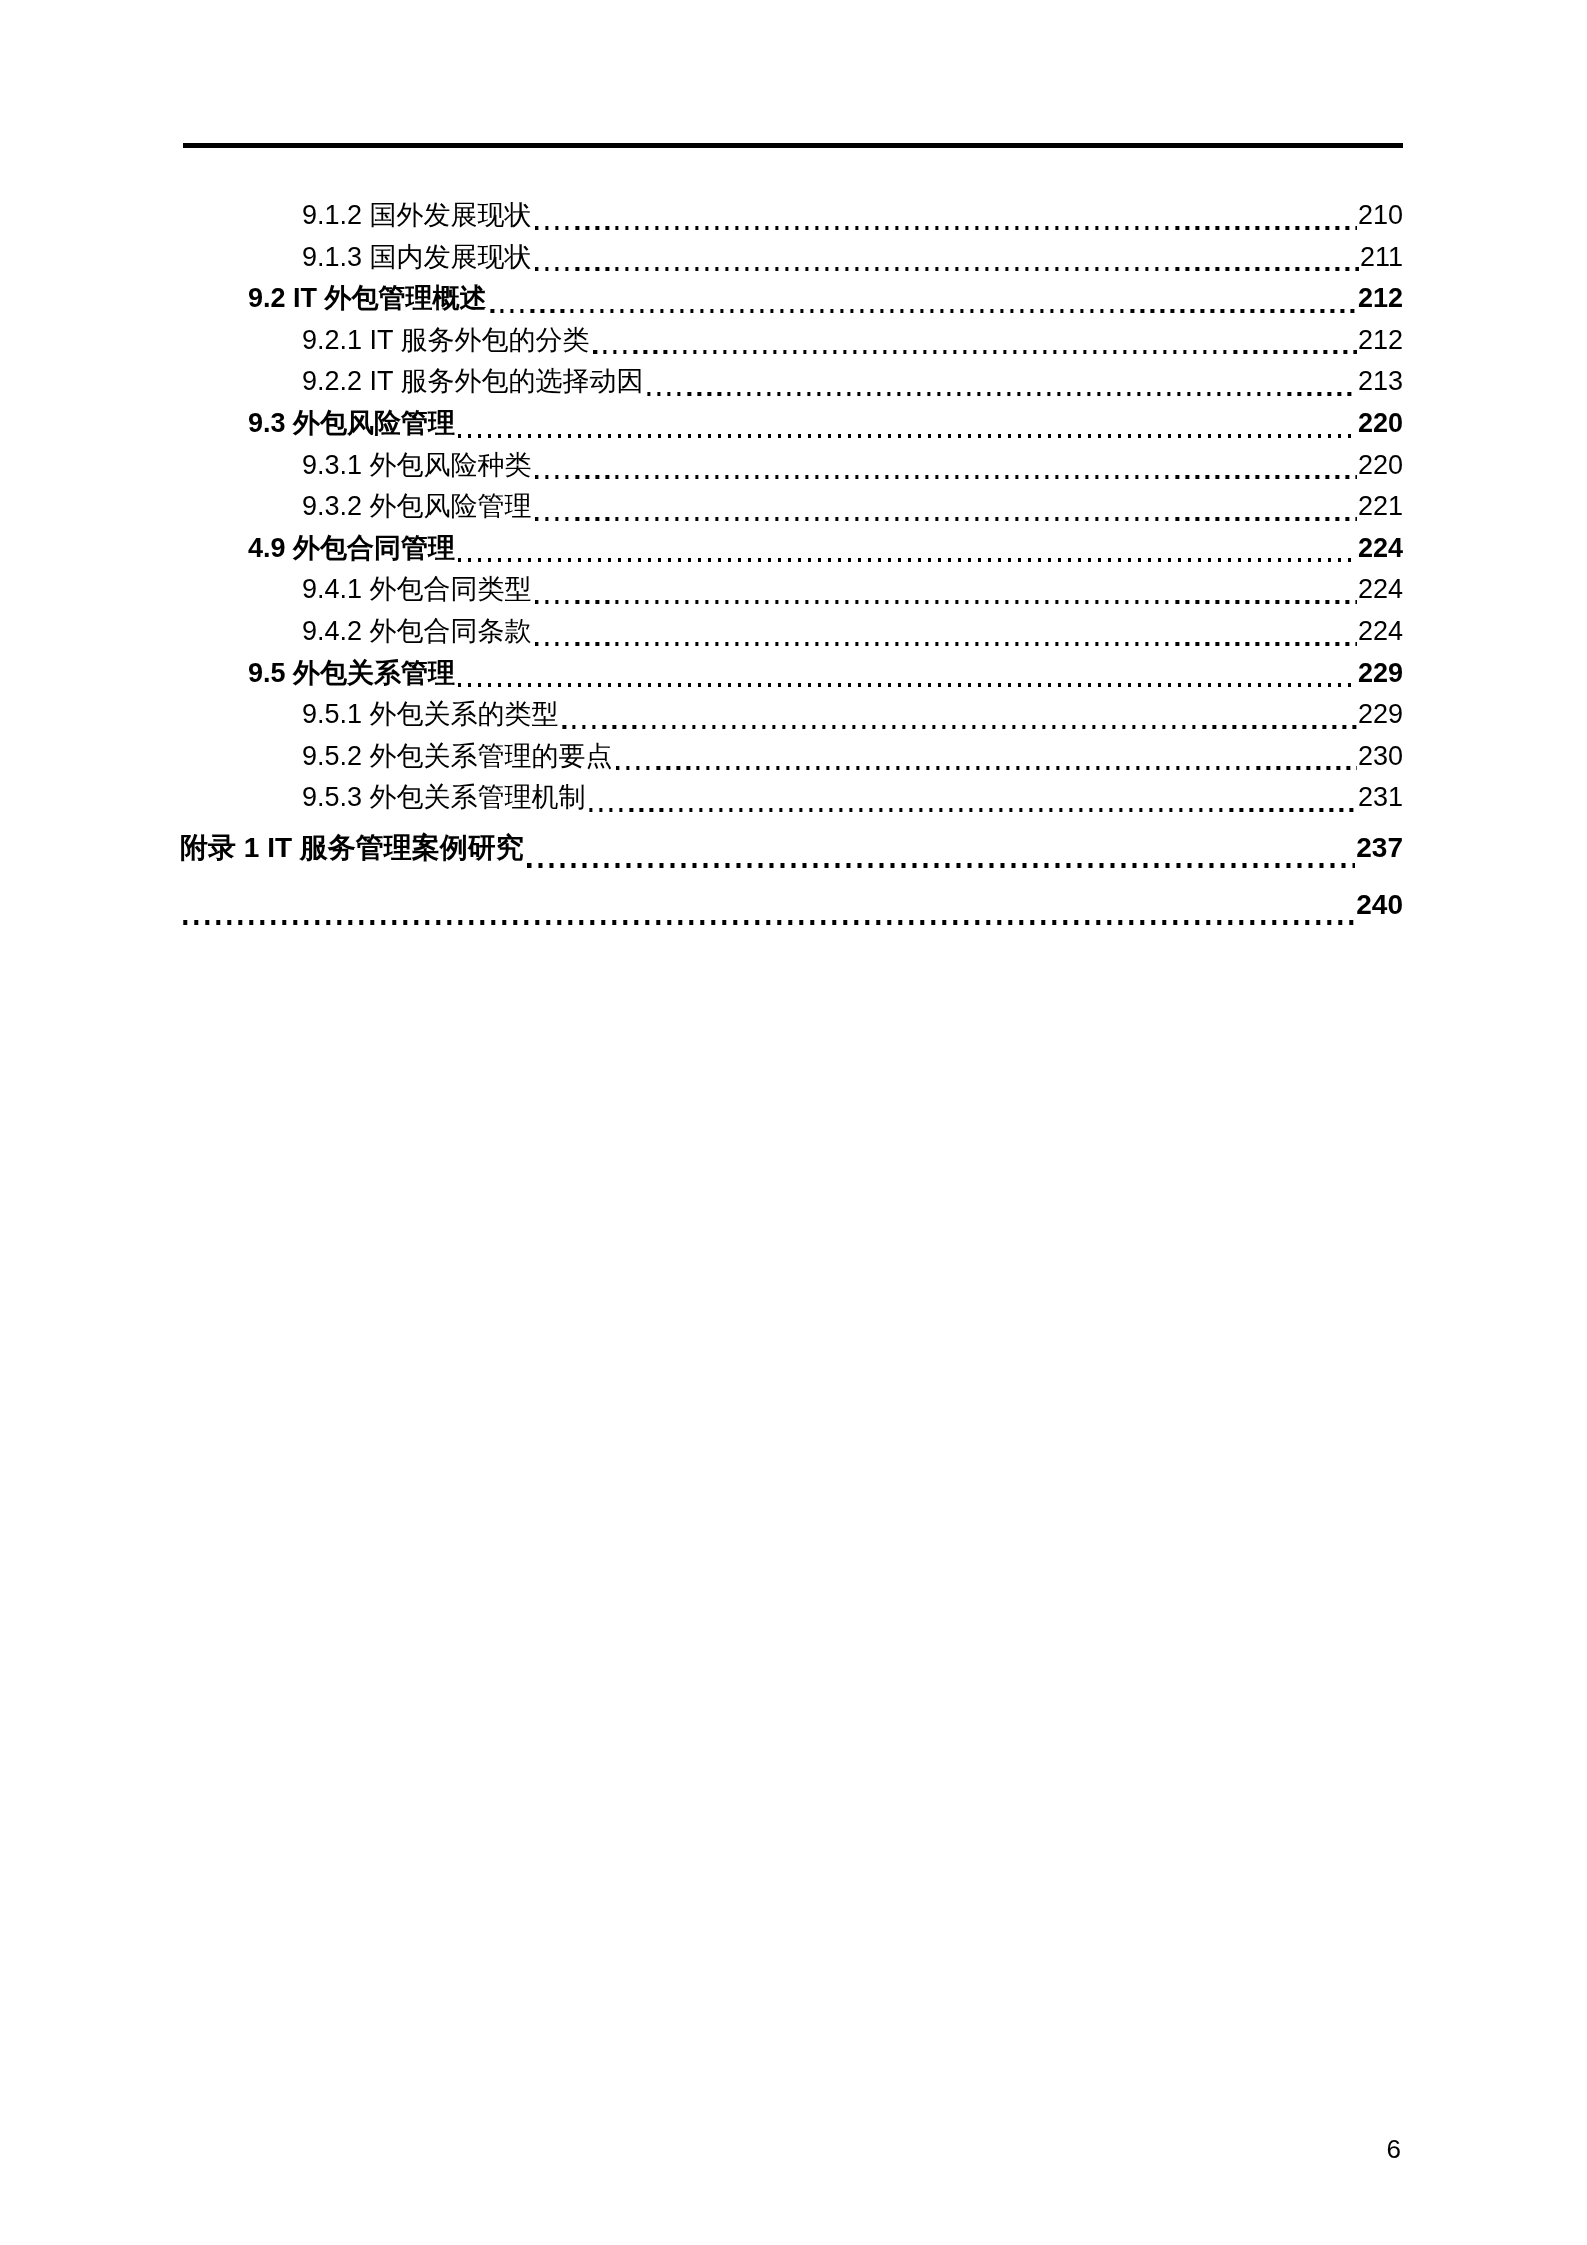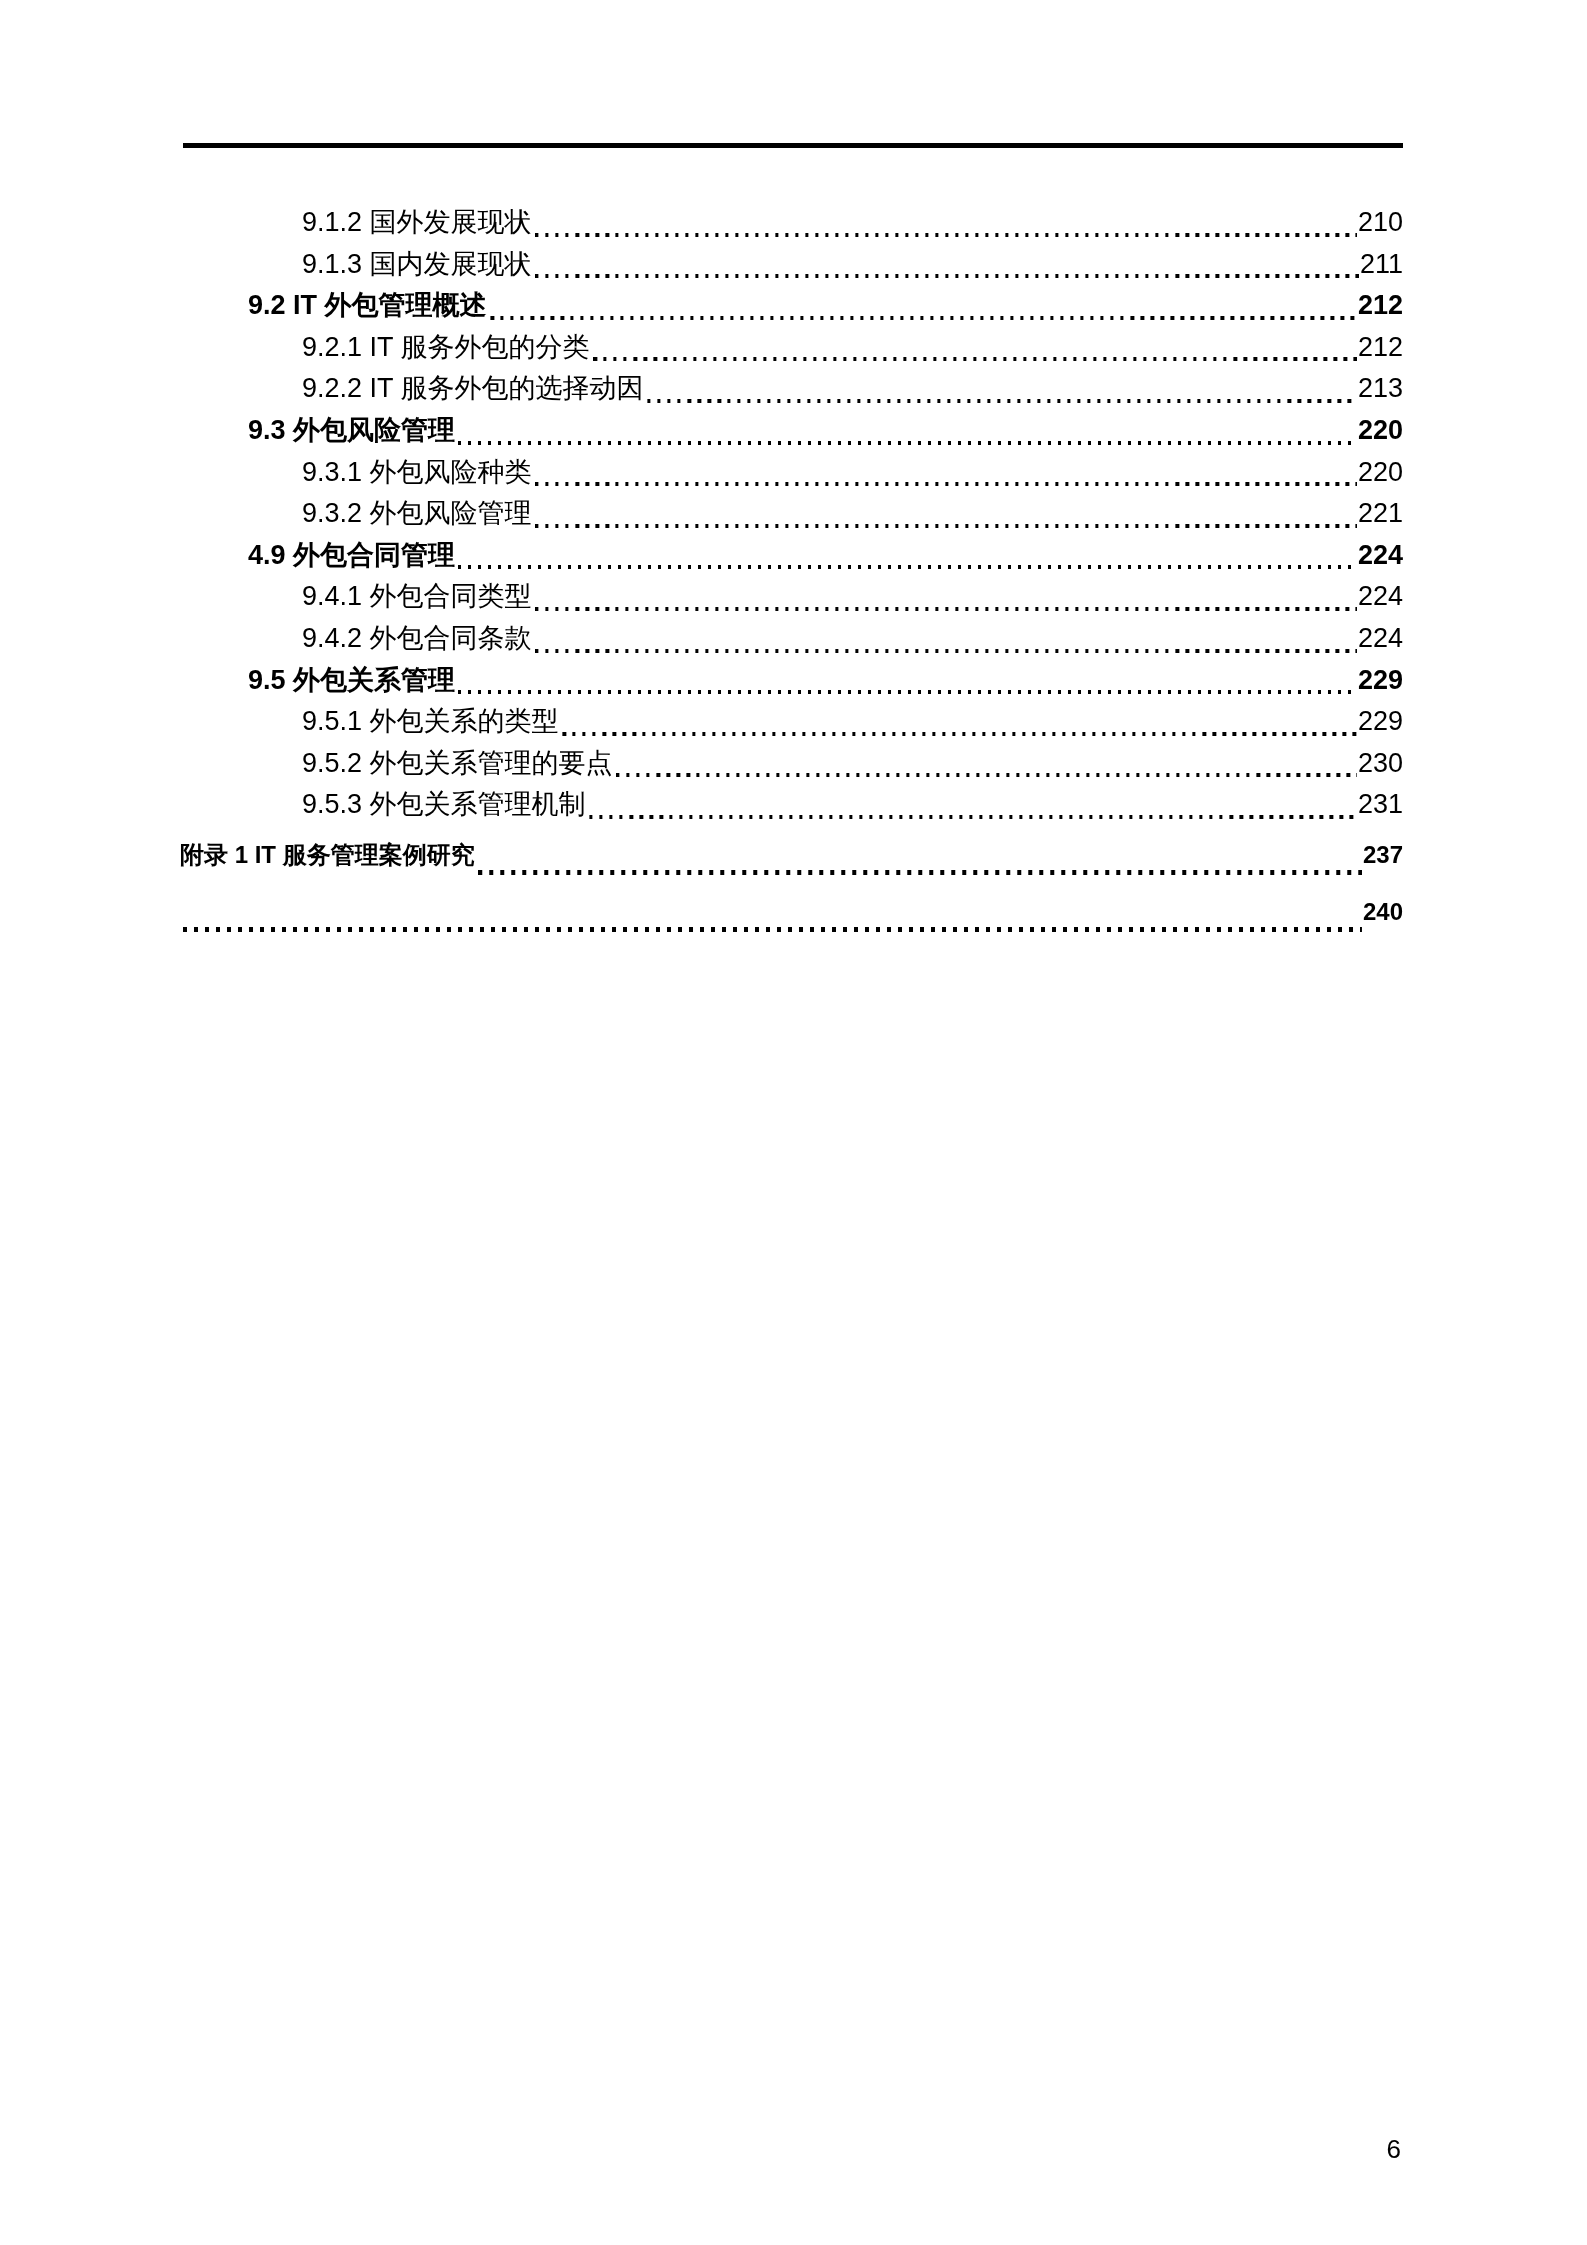--- a/index.html
+++ b/index.html
@@ -19,21 +19,21 @@
     position: absolute;
     left: 183px;
     top: 143px;
     width: 1220px;
     height: 5px;
     background: #000000;
   }
   .toc {
     position: absolute;
     left: 180px;
-    top: 202px;
+    top: 195px;
     width: 1223px;
   }
   .toc-row {
     display: flex;
     align-items: baseline;
     height: 41.6px;
     line-height: 41.6px;
     font-size: 27px;
     white-space: nowrap;
   }
@@ -52,21 +52,21 @@
   }
   .toc-page {
     flex: 0 0 auto;
   }
   .toc-row.level-2 { padding-left: 68px; font-weight: bold; }
   .toc-row.level-3 { padding-left: 122px; }
   .toc-row.bold {
     font-weight: bold;
     height: 57px;
     line-height: 57px;
-    font-size: 24px;
+    font-size: 28px;
   }
   .toc-row.bold .toc-dots {
     height: 5px;
     margin-bottom: 8px;
     background-image: repeating-linear-gradient(to right, #000 0 4.5px, transparent 4.5px 11px);
   }
   .page-footer {
     position: absolute;
     top: 2134px;
     right: 186px;

